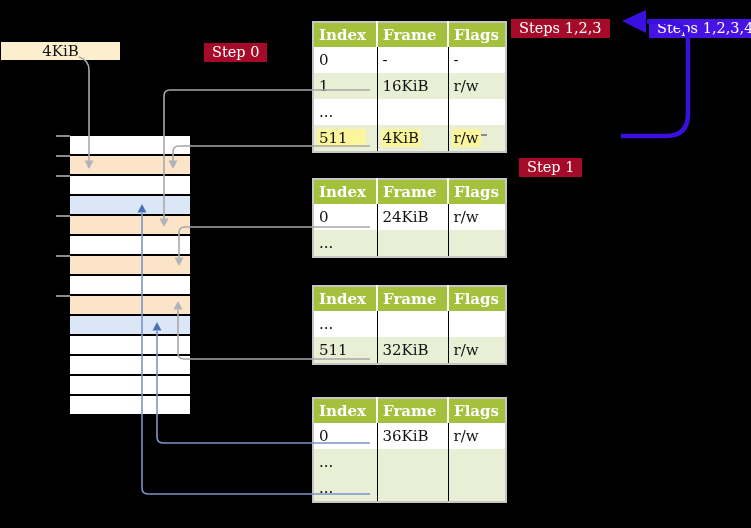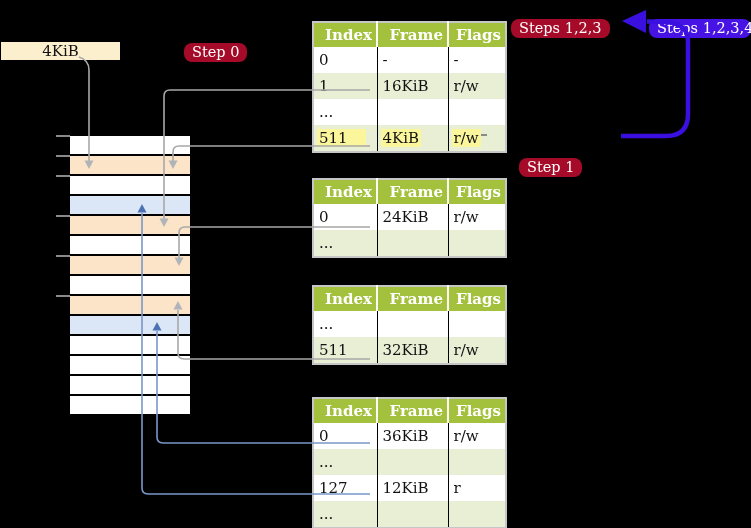--- a/index.html
+++ b/index.html
@@ -15,32 +15,32 @@
   #memcol{position:absolute;left:70px;top:136px;width:120px;height:280px;}
   
   .frame-box{
     position:absolute;left:1px;top:42px;width:119px;height:18px;
     background:var(--frame-box-cream,#fcefcd);color:#111;
     font-size:15px;line-height:18px;text-align:center;
   }
   
   .badge{
     position:absolute;color:#fff;font-size:14.5px;line-height:16px;
-    padding:1px 8px 2px;border-radius:8px;white-space:nowrap;
+    padding:1px 8px 2px;border-radius:0;white-space:nowrap;
   }
   .badge-red{background:var(--badge-red,#a50b28);}
   .badge-blue{background:var(--badge-blue,#4712e4);}
   
   table.ptable{
     position:absolute;border-collapse:collapse;table-layout:fixed;
     border:2px solid #c6c6c6;font-size:15px;color:#111;
   }
   table.ptable th{
     background:var(--table-header-green,#a3c13c);color:#fff;font-weight:bold;
-    text-align:right;padding:2px 4px 3px 5px;height:19px;
+    text-align:left;padding:2px 4px 3px 5px;height:19px;
     border-left:2px solid #fdfdf5;
     margin-left:8px;
   }
   table.ptable th:first-child{border-left:none;}
   table.ptable td{
     padding:2px 4px 3px 5px;height:21px;border-left:1.5px solid #000;
     overflow:hidden;white-space:nowrap;
   }
   table.ptable td:first-child{border-left:none;}
   .c-index{width:53px;} .c-frame{width:60px;} .c-flags{width:47px;}
@@ -79,21 +79,21 @@
     <div class="mem-row" style="top:160px" data-color="orange"></div>
     <div class="mem-row" style="top:180px" data-color="blue"></div>
     <div class="mem-row" style="top:200px" data-color="white"></div>
     <div class="mem-row" style="top:220px" data-color="white"></div>
     <div class="mem-row" style="top:240px" data-color="white"></div>
     <div class="mem-row" style="top:260px" data-color="white"></div>
   </div>
 
   <div class="frame-box">4KiB</div>
 
-  <div class="badge badge-red" style="left:184px;top:43px">Step 0</div>
+  <div class="badge badge-red" style="left:204px;top:43px">Step 0</div>
   <div class="badge badge-red" style="left:511px;top:19px">Steps 1,2,3</div>
   <div class="badge badge-blue" style="left:649px;top:19px;width:86px">Steps 1,2,3,4</div>
   <div class="badge badge-red" style="left:519px;top:158px">Step 1</div>
 
   <table class="ptable" style="left:312px;top:21px">
     <thead>
       <tr>
         <th class="c-index">Index</th>
         <th class="c-frame">Frame</th>
         <th class="c-flags">Flags</th>
@@ -178,25 +178,20 @@
     <tbody>
       <tr class="r-white">
         <td>0</td>
         <td>36KiB</td>
         <td>r/w</td>
       </tr>
       <tr class="r-green">
         <td>...</td>
         <td></td>
         <td></td>
-      </tr>
-      <tr class="r-white">
-        <td>127</td>
-        <td>12KiB</td>
-        <td>r</td>
       </tr>
       <tr class="r-green">
         <td>...</td>
         <td></td>
         <td></td>
       </tr>
     </tbody>
   </table>
 
   <svg id="overlay" width="751" height="528" viewBox="0 0 751 528">

